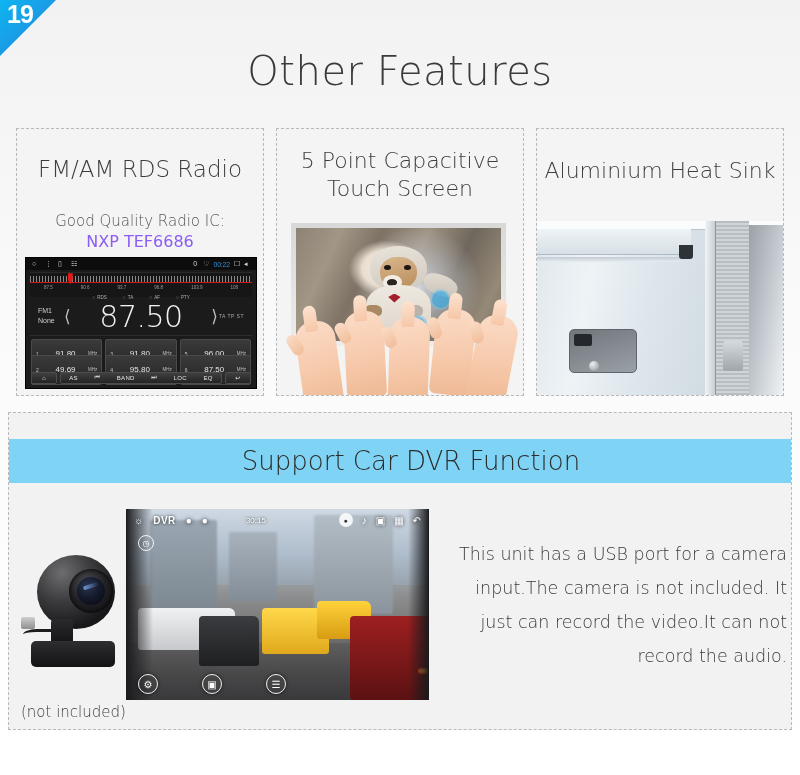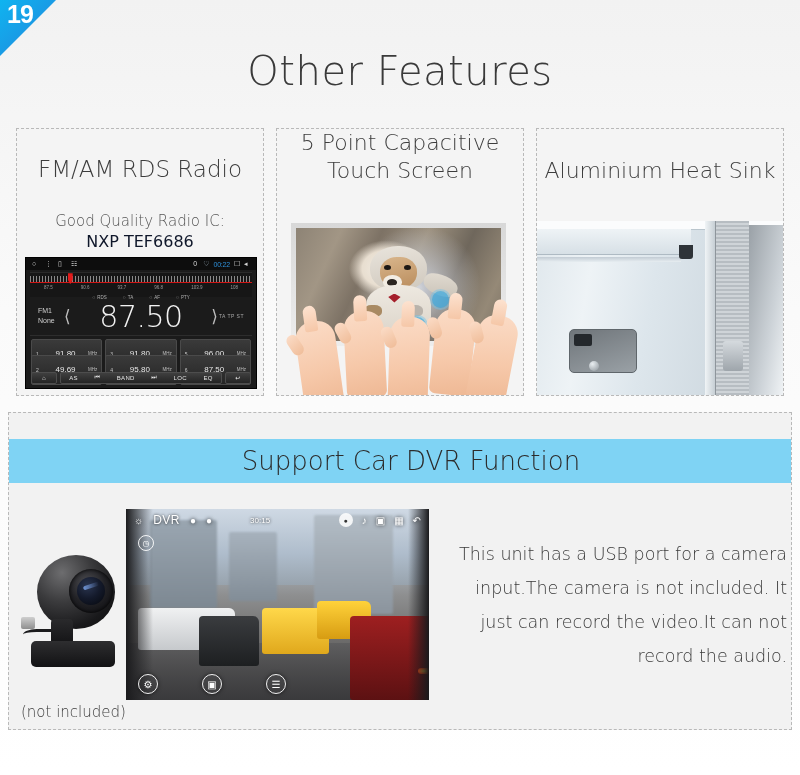--- a/index.html
+++ b/index.html
@@ -80,25 +80,25 @@
     text-align: center;
     font-size: 15px;
     font-weight: 300;
     color: #555;
     margin-top: 28px;
     font-family: "DejaVu Sans", sans-serif;
   }
   .card-sub2 {
     text-align: center;
     font-size: 16px;
-    color: #0f172a;
+    color: #8b5cf6;
     margin-top: 2px;
     font-family: "DejaVu Sans", sans-serif;
   }
-  .card2 .card-title { }
+  .card2 .card-title { margin-top: 18px; }
   .card3 .card-title { margin-top: 28px; }
 
   
   .radio-unit {
     position: absolute;
     left: 8px; top: 128px;
     width: 232px; height: 132px;
     background: #1b1b1b;
     border: 1px solid #000;
     overflow: hidden;
@@ -443,21 +443,21 @@
     position:absolute; right:0; top:0; width:7%; height:100%;
     background: linear-gradient(270deg,#1a1a1c,rgba(26,26,28,0));
   }
   .dvr-topbar {
     position: absolute; left: 0; top: 0; width: 100%; height: 22px;
     display: flex; align-items: center; gap: 10px;
     padding: 0 8px;
     color: #ffffff;
   }
   .dvr-topbar .oi { font-size: 10px; filter: drop-shadow(0 0 2px rgba(0,0,0,.8)); }
-  .dvr-label { font-size: 12px; font-weight: normal; letter-spacing: 0.5px;
+  .dvr-label { font-size: 10px; font-weight: bold; letter-spacing: 0.5px;
                text-shadow: 0 0 3px rgba(0,0,0,.9); }
   .dvr-time { font-size: 8px; margin-left: 28px; text-shadow: 0 0 3px rgba(0,0,0,.9); }
   .dvr-topbar .right-grp { margin-left: auto; display:flex; gap:9px; align-items:center; }
   .rec-dot {
     width: 14px; height: 14px; border-radius: 50%;
     background: rgba(255,255,255,0.85);
     display:flex; align-items:center; justify-content:center;
     font-size: 7px; color:#333;
   }
   .dvr-bottombar {

